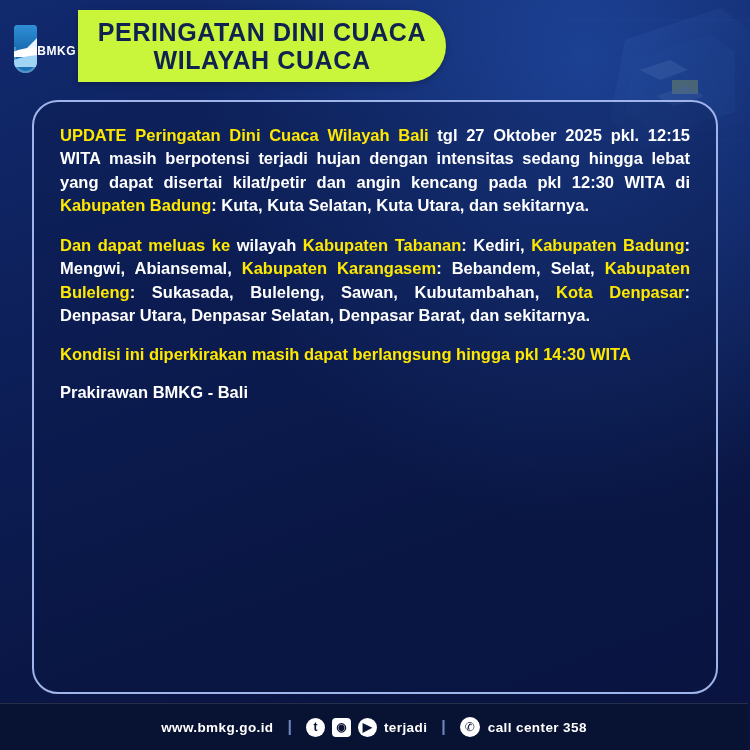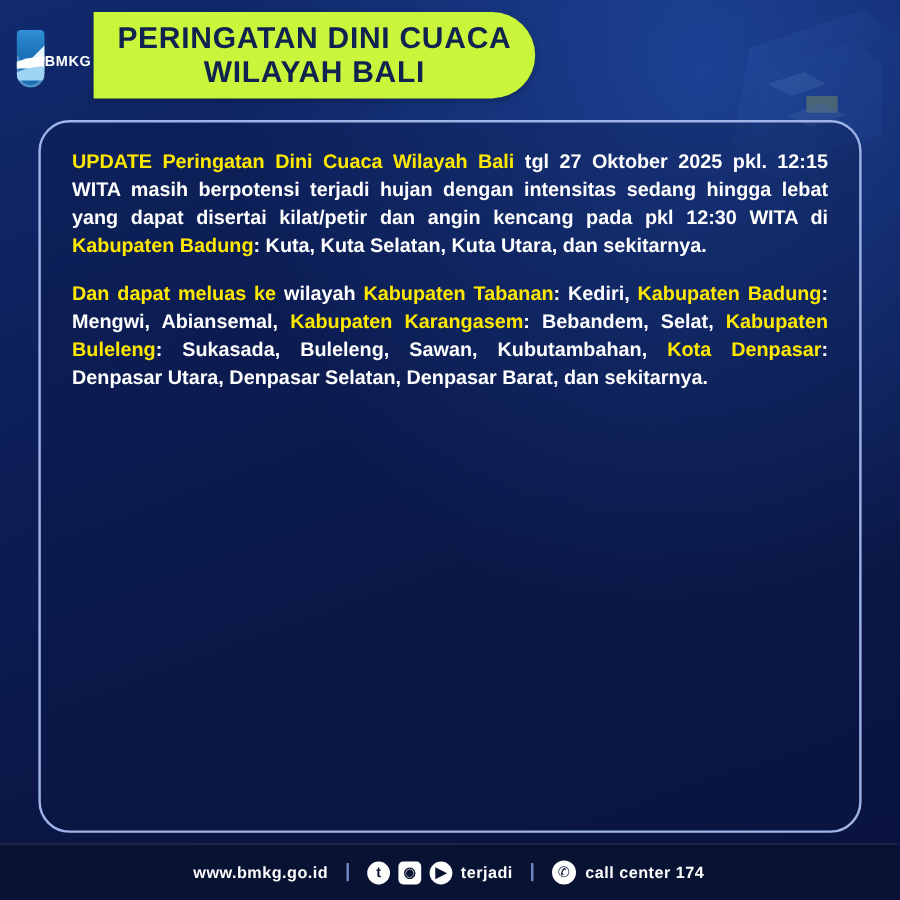--- a/index.html
+++ b/index.html
@@ -237,45 +237,47 @@
       <div class="logo-badge">
         <div class="sky"></div>
         <div class="mountain"></div>
         <div class="wave1"></div>
         <div class="wave2"></div>
       </div>
       <div class="logo-text">BMKG</div>
     </div>
     <div class="title-pill">
       <div class="title-line">PERINGATAN DINI CUACA</div>
-      <div class="title-line">WILAYAH BALI</div>
+      <div class="title-line">WILAYAH CUACA</div>
     </div>
   </div>
 
   <div class="card">
     <p class="para">
       <span class="hl">UPDATE Peringatan Dini Cuaca Wilayah Bali</span><span class="wh"> tgl 27 Oktober 2025 pkl. 12:15 WITA masih berpotensi terjadi hujan dengan intensitas sedang hingga lebat yang dapat disertai kilat/petir dan angin kencang pada pkl 12:30 WITA di </span><span class="hl">Kabupaten Badung</span><span class="wh">: Kuta, Kuta Selatan, Kuta Utara, dan sekitarnya.</span>
     </p>
 
     <p class="para">
       <span class="hl">Dan dapat meluas ke</span><span class="wh"> wilayah </span><span class="hl">Kabupaten Tabanan</span><span class="wh">: Kediri, </span><span class="hl">Kabupaten Badung</span><span class="wh">: Mengwi, Abiansemal, </span><span class="hl">Kabupaten Karangasem</span><span class="wh">: Bebandem, Selat, </span><span class="hl">Kabupaten Buleleng</span><span class="wh">: Sukasada, Buleleng, Sawan, Kubutambahan, </span><span class="hl">Kota Denpasar</span><span class="wh">: Denpasar Utara, Denpasar Selatan, Denpasar Barat, dan sekitarnya.</span>
     </p>
 
-
+    <p class="para hl">Kondisi ini diperkirakan masih dapat berlangsung hingga pkl 14:30 WITA</p>
+
+    <p class="sign">Prakirawan BMKG - Bali</p>
   </div>
 
   <div class="footer">
     <span class="footer-text">www.bmkg.go.id</span>
     <span class="divider">|</span>
     <span class="social">
       <span class="sico round">t</span>
       <span class="sico">◉</span>
       <span class="sico round">▶</span>
       <span class="footer-text">terjadi</span>
     </span>
     <span class="divider">|</span>
     <span class="footer-group">
       <span class="phone-ico">✆</span>
-      <span class="footer-text">call center 174</span>
+      <span class="footer-text">call center 358</span>
     </span>
   </div>
 
 </div>
 
 </body></html>

